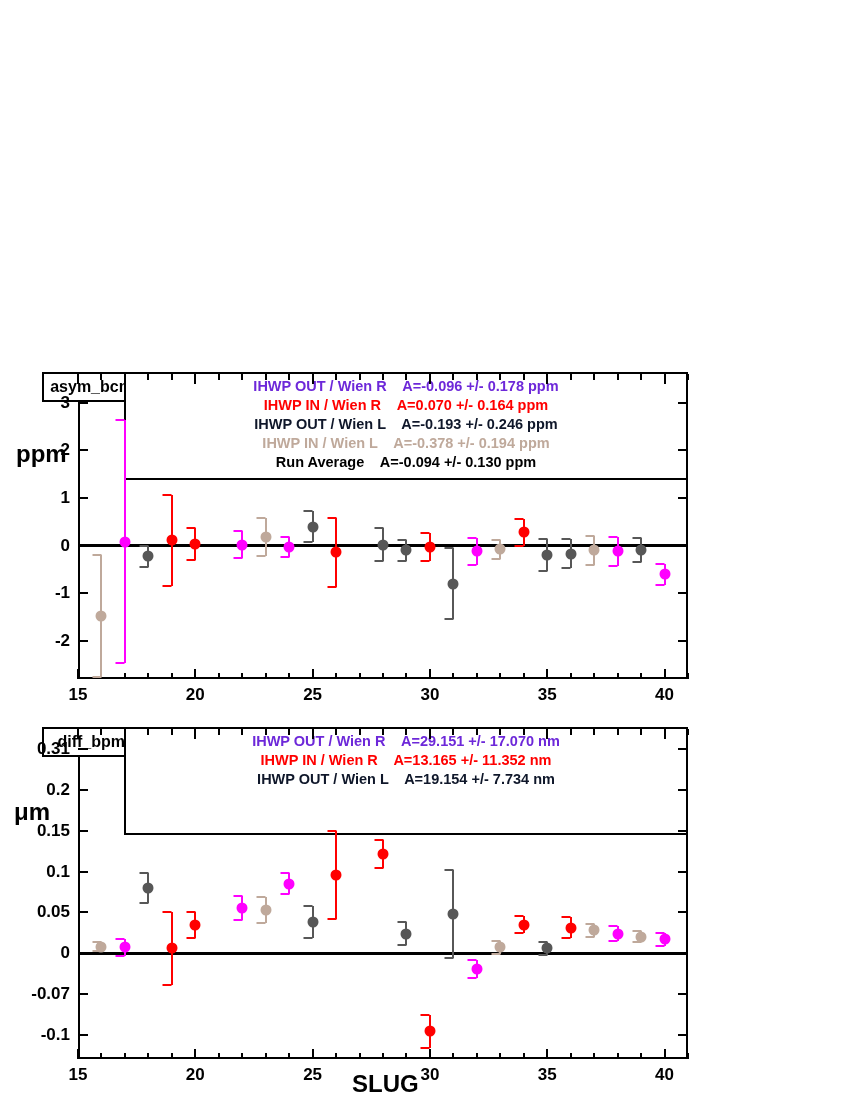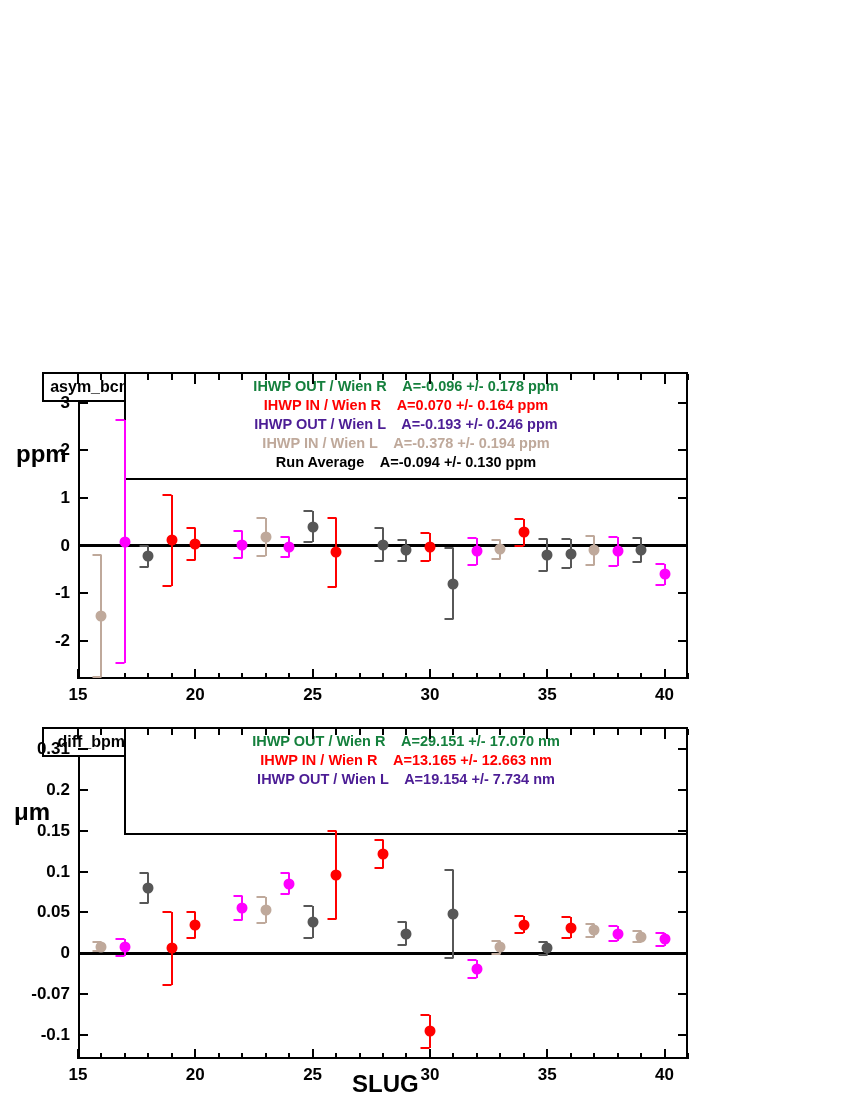--- a/index.html
+++ b/index.html
@@ -27,23 +27,23 @@
 
   
   .nametag{position:absolute;border:2px solid #000;background:#fff;box-sizing:border-box;
            font-size:16px;font-weight:bold;display:flex;align-items:center;justify-content:center;}
 
   
   .pt{position:absolute;border-radius:50%;transform:translate(-50%,-50%);}
   .ebar{position:absolute;width:2px;transform:translateX(-50%);}
   .ecap{position:absolute;height:2px;transform:translateX(-50%);}
 
-  .c-out-r{color:#15803d;}
+  .c-out-r{color:#6d28d9;}
   .c-in-r{color:#ff0000;}
-  .c-out-l{color:#4c1d95;}
+  .c-out-l{color:#0f172a;}
   .c-in-l{color:#bfa99b;}
   .c-avg{color:#000000;}
 </style>
 </head>
 <body>
 
 <div class="page">
 
   <div class="panel" style="left:0;top:0;width:850px;height:700px;">
 
@@ -272,21 +272,21 @@
 
     <div class="legendbox" style="left:124px;top:27px;width:564px;height:108px;padding-top:3px;">
       <div class="legendrow c-out-r">
         <span>IHWP OUT / Wien R</span>
         &nbsp;&nbsp;
         <span>A=29.151 +/- 17.070 nm</span>
       </div>
       <div class="legendrow c-in-r">
         <span>IHWP IN / Wien R</span>
         &nbsp;&nbsp;
-        <span>A=13.165 +/- 12.663 nm</span>
+        <span>A=13.165 +/- 11.352 nm</span>
       </div>
       <div class="legendrow c-out-l">
         <span>IHWP OUT / Wien L</span>
         &nbsp;&nbsp;
         <span>A=19.154 +/- 7.734 nm</span>
       </div>
     </div>
 
     <div id="plot1" style="position:absolute;left:78px;top:29px;width:610px;height:330px;">
         <div class="zeroline" style="left: 0px; width: 610px; top: 222.574px;"></div>

